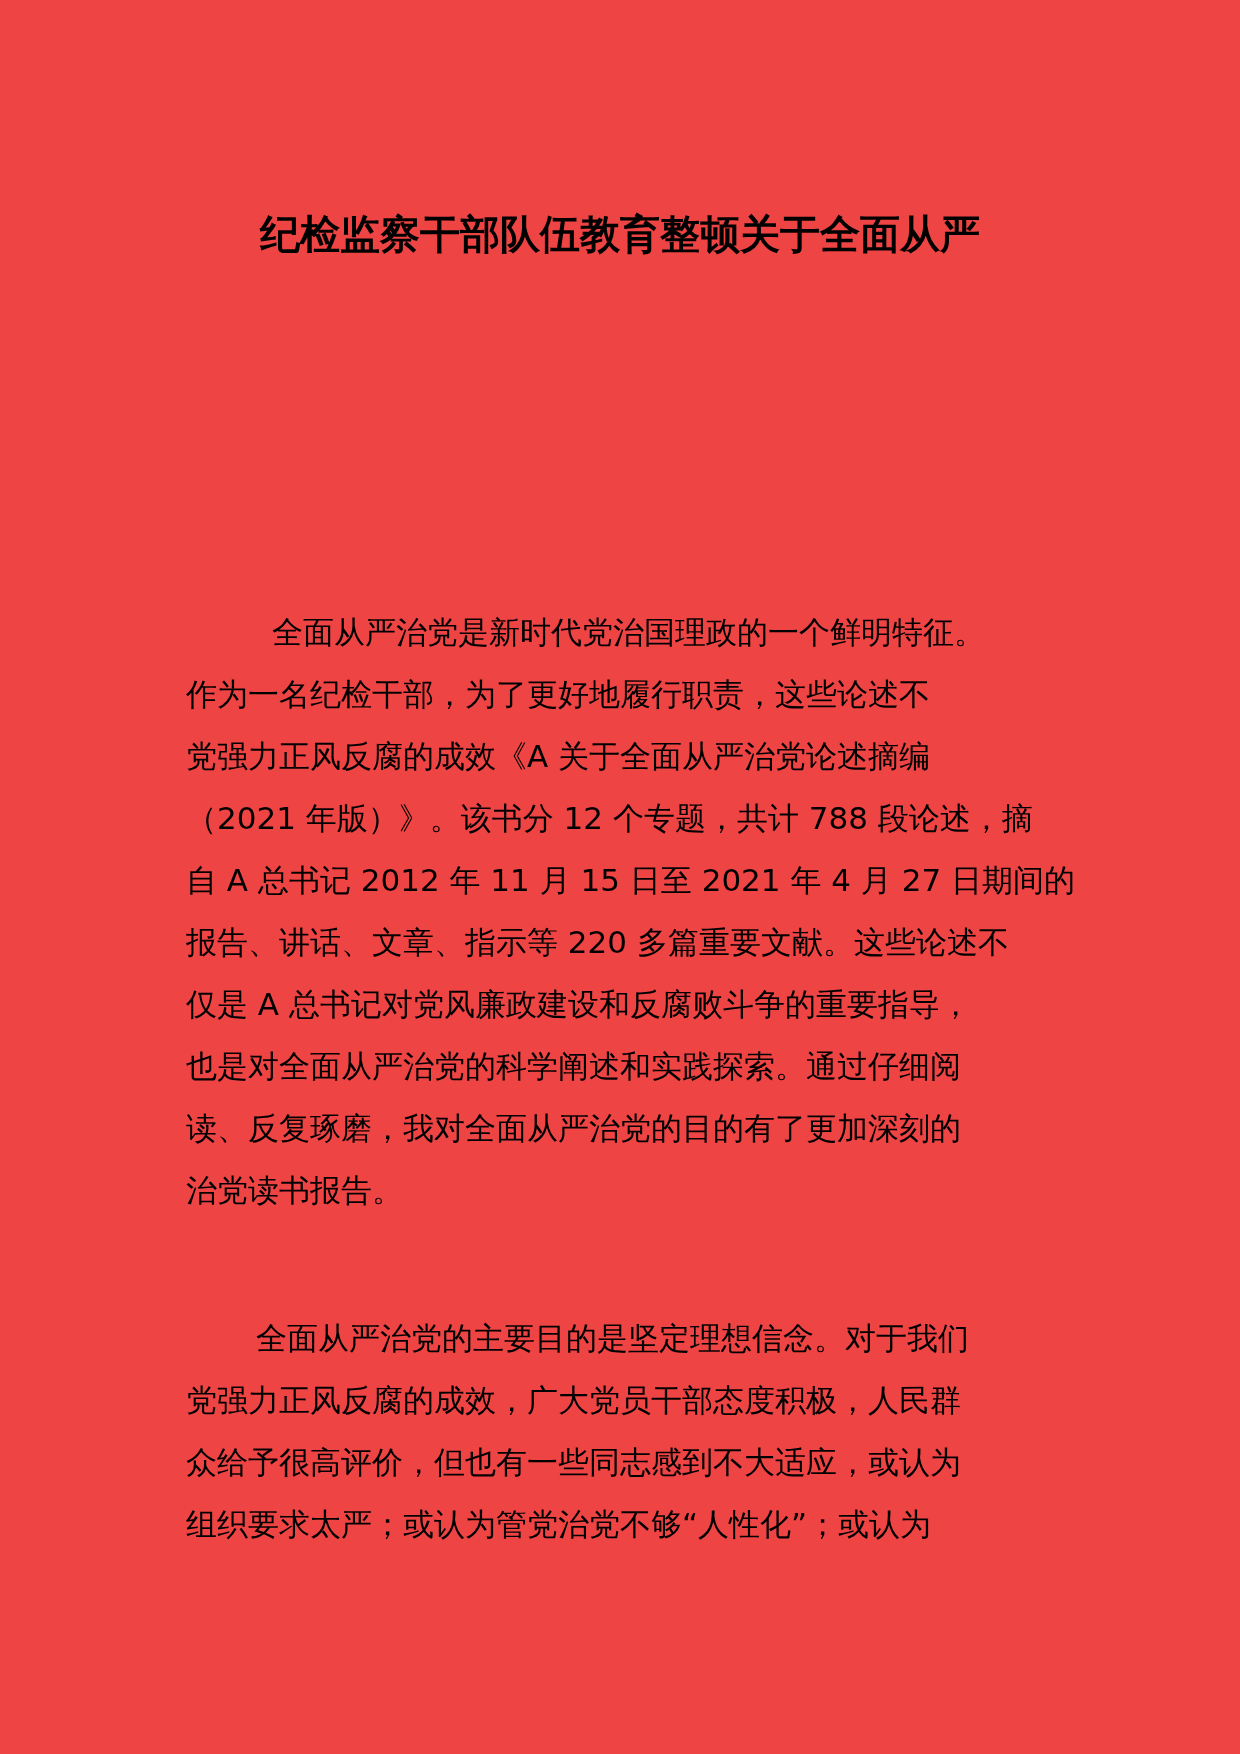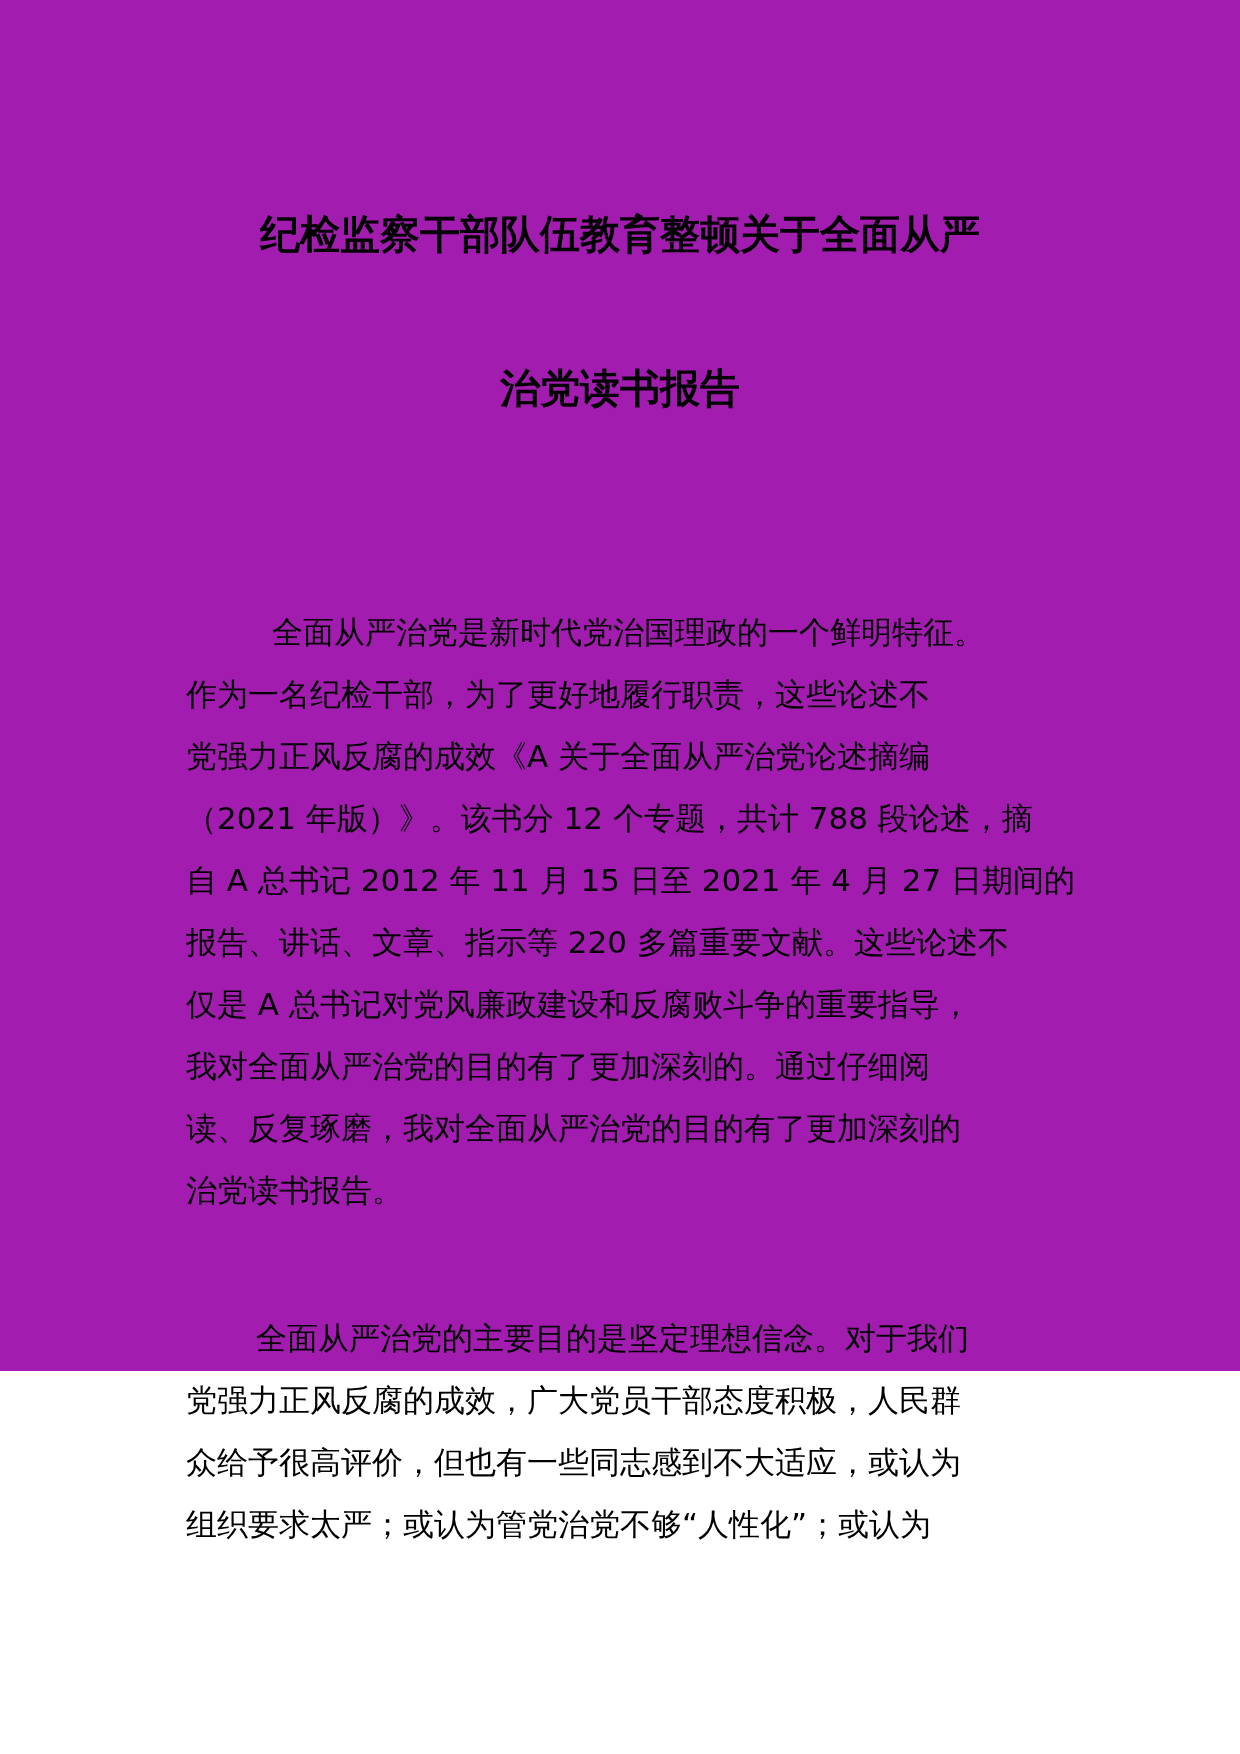--- a/index.html
+++ b/index.html
@@ -12,22 +12,22 @@
       height: 1754px;
       position: relative;
       overflow: hidden;
       font-family: "DejaVu Sans", "Liberation Sans", sans-serif;
       color: #000000;
     }
     .page {
       position: absolute;
       left: 0; top: 0;
       width: 1240px;
-      height: 1371px;
-      background: #a21caf;
+      height: 1754px;
+      background: #ef4444;
     }
     .title-line {
       position: absolute;
       left: 0;
       width: 1240px;
       text-align: center;
       font-weight: bold;
       font-size: 40px;
       letter-spacing: 0px;
       line-height: 52px;
@@ -46,31 +46,30 @@
       overflow: visible;
     }
     .line.indent { left: 256px; }
   </style>
 </head>
 <body>
 
 <div class="page">
 
   <div class="title-line l1">纪检监察干部队伍教育整顿关于全面从严</div>
-  <div class="title-line l2">治党读书报告</div>
 
   <div>
     <div class="line indent" style="top:612px;margin-left:16px;">全面从严治党是新时代党治国理政的一个鲜明特征。</div>
     <div class="line" style="top:674px;">作为一名纪检干部，为了更好地履行职责，这些论述不</div>
     <div class="line" style="top:736px;">党强力正风反腐的成效《A 关于全面从严治党论述摘编</div>
     <div class="line" style="top:798px;">（2021 年版）》。该书分 12 个专题，共计 788 段论述，摘</div>
     <div class="line" style="top:860px;">自 A 总书记 2012 年 11 月 15 日至 2021 年 4 月 27 日期间的</div>
     <div class="line" style="top:922px;">报告、讲话、文章、指示等 220 多篇重要文献。这些论述不</div>
     <div class="line" style="top:984px;">仅是 A 总书记对党风廉政建设和反腐败斗争的重要指导，</div>
-    <div class="line" style="top:1046px;">我对全面从严治党的目的有了更加深刻的。通过仔细阅</div>
+    <div class="line" style="top:1046px;">也是对全面从严治党的科学阐述和实践探索。通过仔细阅</div>
     <div class="line" style="top:1108px;">读、反复琢磨，我对全面从严治党的目的有了更加深刻的</div>
     <div class="line" style="top:1170px;">治党读书报告。</div>
   </div>
 
   <div>
     <div class="line indent" style="top:1318px;">全面从严治党的主要目的是坚定理想信念。对于我们</div>
     <div class="line" style="top:1380px;">党强力正风反腐的成效，广大党员干部态度积极，人民群</div>
     <div class="line" style="top:1442px;">众给予很高评价，但也有一些同志感到不大适应，或认为</div>
     <div class="line" style="top:1504px;">组织要求太严；或认为管党治党不够“人性化”；或认为</div>
   </div>

